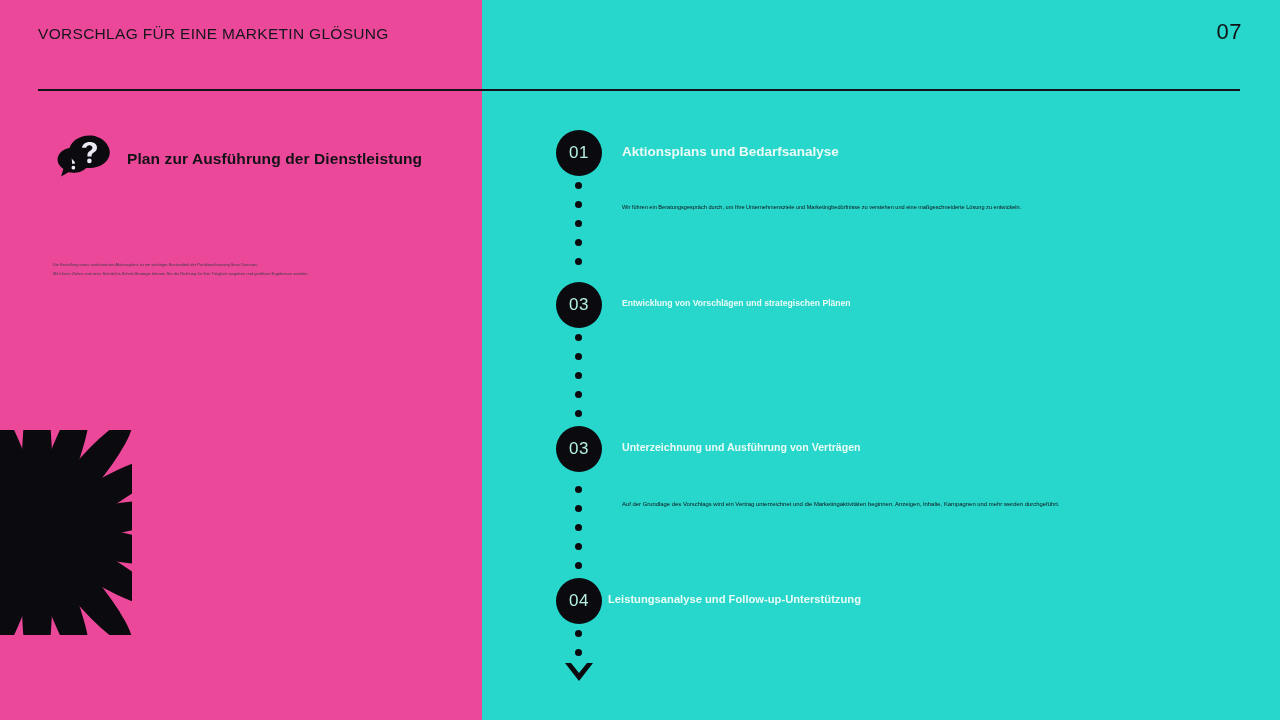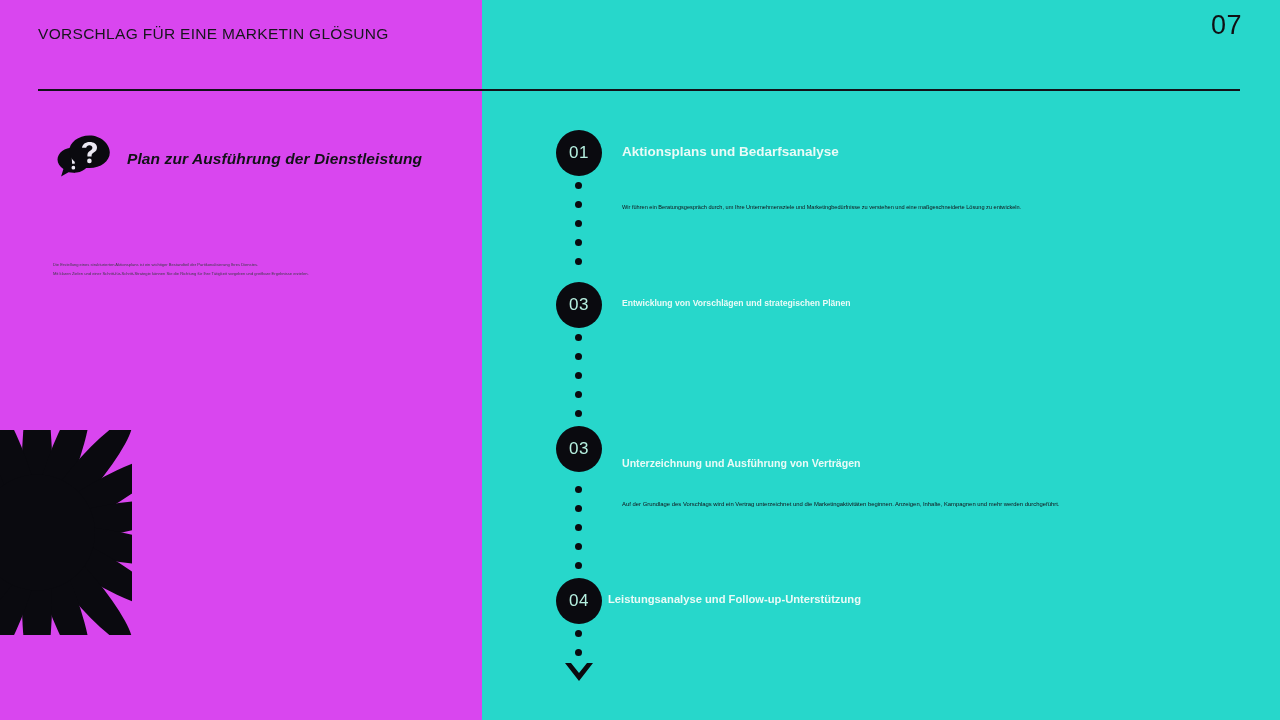--- a/index.html
+++ b/index.html
@@ -10,21 +10,21 @@
     width: 1280px;
     height: 720px;
     overflow: hidden;
     font-family: "Liberation Sans", sans-serif;
     background: #ebe9f3;
   }
   .slide {
     position: relative;
     width: 1280px;
     height: 720px;
-    background: #d946ef;
+    background: #ec4899;
     overflow: hidden;
   }
   
   .teal-panel {
     position: absolute;
     left: 482px;
     top: 0;
     width: 798px;
     height: 720px;
     background: #27d7cb;
@@ -37,43 +37,42 @@
     width: 430px;
     font-size: 15.5px;
     line-height: 23px;
     letter-spacing: 0.3px;
     color: #17161c;
     font-weight: 400;
   }
   .page-number {
     position: absolute;
     right: 38px;
-    top: 10px;
-    font-size: 27px;
+    top: 19px;
+    font-size: 22px;
     color: #101014;
     font-weight: 400;
     letter-spacing: 0.5px;
   }
   .header-rule {
     position: absolute;
     left: 38px;
     top: 89px;
     width: 1202px;
     height: 2px;
     background: #12121a;
   }
   
   .left-heading-row {
     position: absolute;
     left: 55px;
     top: 133px;
     display: flex;
     align-items: center;
     gap: 14px;
-    font-style: italic;
   }
   .bubble-icon {
     width: 58px;
     height: 52px;
     flex: 0 0 auto;
   }
   .left-heading-text {
     font-size: 15.5px;
     font-weight: bold;
     color: #121217;
@@ -133,21 +132,21 @@
   }
   .step-body {
     position: absolute;
     color: #111117;
     white-space: nowrap;
   }
   .t-s1 { left: 622px; top: 144px; font-size: 13.5px; }
   .b-s1 { left: 622px; top: 204px; font-size: 5.6px; }
   .t-s2 { left: 622px; top: 298px; font-size: 8.6px; }
   .b-s2 { left: 622px; top: 341px; font-size: 12.4px; }
-  .t-s3 { left: 622px; top: 457px; font-size: 10.6px; }
+  .t-s3 { left: 622px; top: 441px; font-size: 10.6px; }
   .b-s3 { left: 622px; top: 501px; font-size: 5.9px; }
   .t-s4 { left: 608px; top: 593px; font-size: 11.2px; }
   .b-s4 { left: 622px; top: 638px; font-size: 10px; }
   .arrow-down {
     position: absolute;
     left: 563px;
     top: 661px;
     width: 32px;
     height: 24px;
   }

